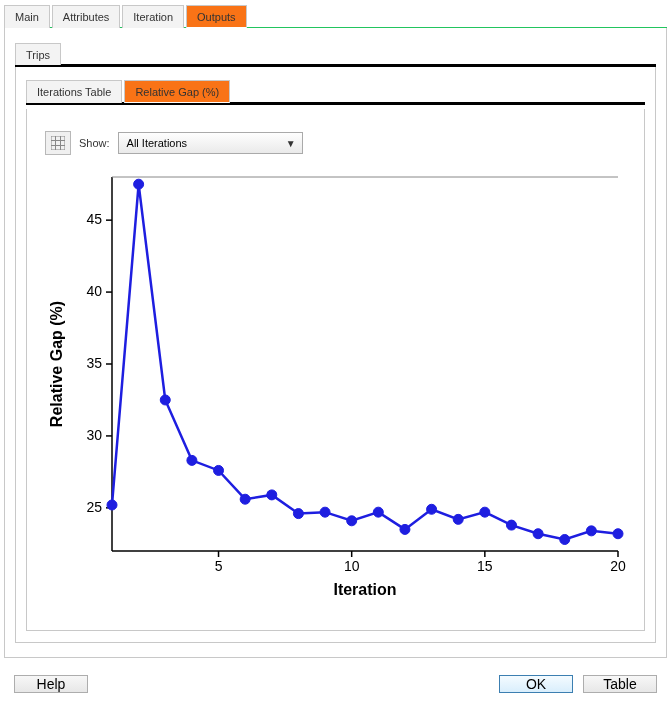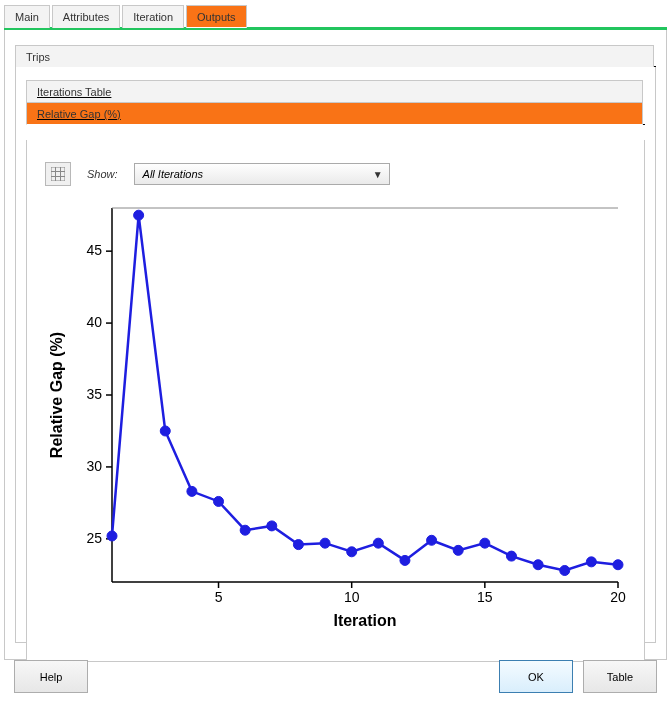--- a/index.html
+++ b/index.html
@@ -11,21 +11,21 @@
     width: 671px;
     height: 705px;
     overflow: hidden;
     position: relative;
   }
   .outer {
     padding: 4px;
   }
   .tab-row {
     display: flex;
-    border-bottom: 3px solid #22c55e;
+    border-bottom: 1px solid #22c55e;
     position: relative;
   }
   .tab {
     padding: 5px 10px 4px 10px;
     border: 1px solid #c8c8c8;
     border-bottom: none;
     background: #f3f3f3;
     margin-right: 2px;
     cursor: pointer;
     position: relative;
@@ -44,45 +44,43 @@
     background: #fff;
   }
   .panel-inner {
     border: 1px solid #c8c8c8;
     border-top: none;
     background: #fff;
     padding: 12px 10px 10px 10px;
   }
   .nested-tab-row {
     display: flex;
-    border-bottom: 1px solid #000000;
-    flex-direction: column;
+    border-bottom: 3px solid #000000;
   }
   .toolbar {
     display: flex;
     align-items: center;
-    gap: 16px;
+    gap: 8px;
     padding: 6px 0 14px 10px;
-    font-style: italic;
   }
   .grid-icon-btn {
     width: 26px;
     height: 24px;
     border: 1px solid #b8b8b8;
     background: #f0f0f0;
     display: flex;
     align-items: center;
     justify-content: center;
     cursor: pointer;
   }
   .show-label {
     color: #333;
   }
   .dropdown {
-    width: 256px;
+    width: 185px;
     height: 22px;
     border: 1px solid #aaa;
     background: linear-gradient(#fefefe,#eaeaea);
     display: flex;
     align-items: center;
     justify-content: space-between;
     padding: 0 6px 0 8px;
     cursor: pointer;
   }
   .dropdown .dd-arrow {
@@ -97,25 +95,25 @@
   }
   .button-row {
     position: absolute;
     left: 0; right: 0; bottom: 12px;
     display: flex;
     align-items: center;
     padding: 0 14px;
   }
   .btn {
     min-width: 74px;
-    height: 33px;
+    height: 18px;
     border: 1px solid #adadad;
     background: linear-gradient(#f7f7f7,#e7e7e7);
     font-family: inherit;
-    font-size: 11px;
+    font-size: 14px;
     cursor: pointer;
     padding: 0 6px;
   }
   .btn.default-btn {
     border: 1px solid #3c7fb1;
     background: linear-gradient(#f4fbff,#d9eefc);
     outline: 1px solid #3c7fb1;
     outline-offset: -1px;
   }
   .spacer { flex: 1; }
@@ -134,21 +132,21 @@
   </div>
 
   <div class="panel" style="height:630px;">
 
     <div class="nested-tab-row">
       <div class="tab">Trips</div>
     </div>
 
     <div class="panel-inner" style="height:576px;">
 
-      <div class="nested-tab-row" style="margin-bottom:15px;text-decoration:underline;">
+      <div class="nested-tab-row" style="margin-bottom:4px;">
         <div class="tab">Iterations Table</div>
         <div class="tab active">Relative Gap (%)</div>
       </div>
 
       <div class="panel" style="border:1px solid #c8c8c8;border-top:none;height:522px;padding:16px 8px 8px 8px;">
 
         <div class="toolbar">
           <div class="grid-icon-btn">
             <svg width="14" height="14" viewBox="0 0 14 14">
               <rect x="0" y="0" width="14" height="14" fill="none" stroke="#888" stroke-width="1"></rect>

